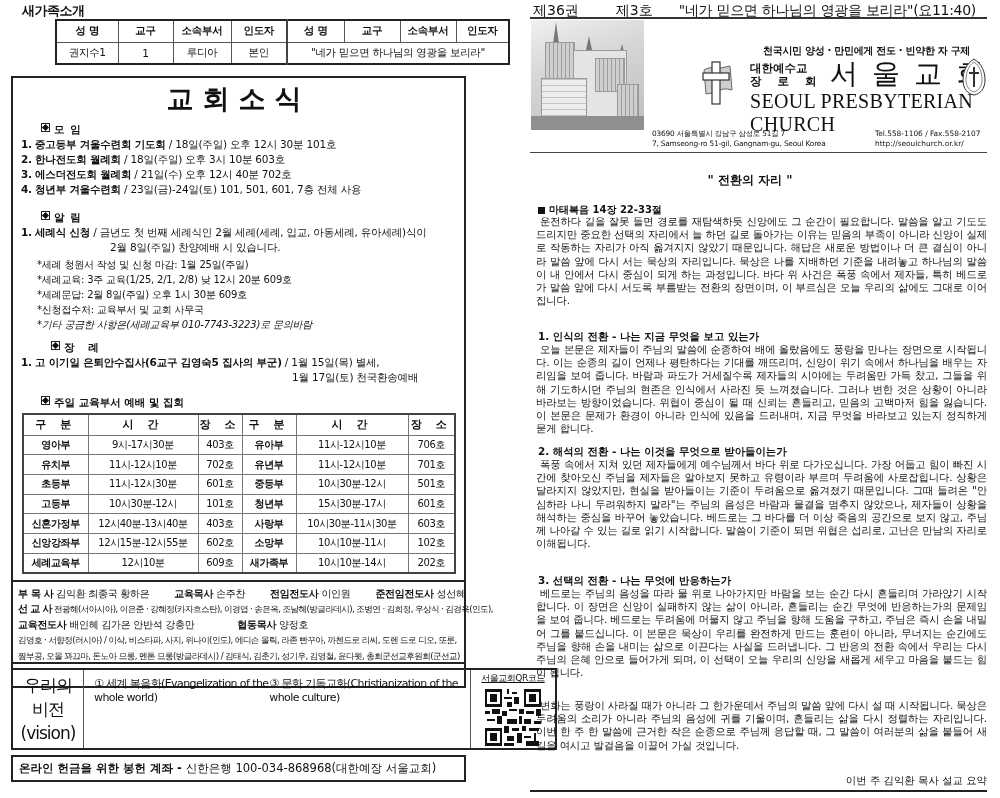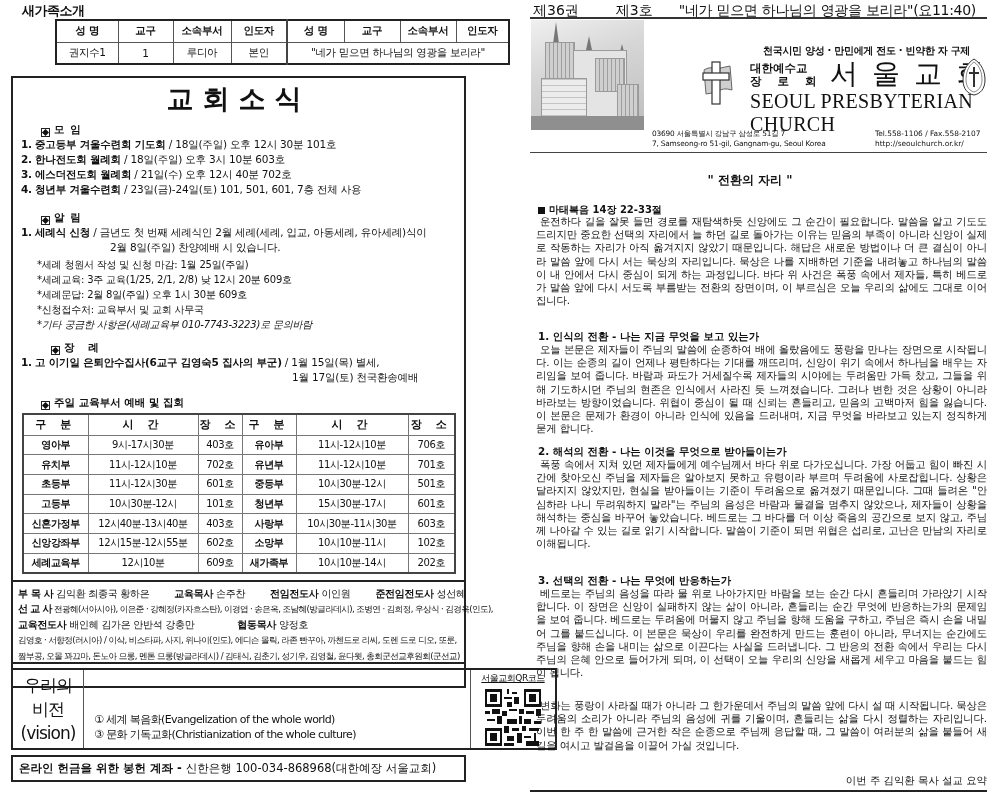--- a/index.html
+++ b/index.html
@@ -10,42 +10,42 @@
   .left { position: absolute; left: 0; top: 0; width: 500px; height: 798px; }
   .nf-title { position: absolute; left: 22px; top: 2px; font-size: 13px; font-weight: bold; letter-spacing: -0.5px; }
   table { border-collapse: collapse; }
   .nf-table { position: absolute; left: 11px; top: 19px; width: 455px; border: 2px solid #222; font-size: 10.5px; margin-left: 44px; }
   .nf-table td, .nf-table th { border: 1px solid #555; text-align: center; height: 22px; letter-spacing: -0.3px; }
   .nf-table th { font-weight: bold; font-size: 10.5px; }
   .nf-table .sep { border-left: 2px solid #444; }
 
   .news-box { position: absolute; left: 11px; top: 76px; width: 455px; height: 612px; border: 2px solid #222; }
   .news-title { position: absolute; left: 0; right: 0; top: 3px; text-align: center; font-size: 27px; font-weight: bold; letter-spacing: 9px; }
-  .sec-head { position: absolute; font-size: 10.5px; font-weight: bold; display: flex; align-items: flex-end; gap: 4px; letter-spacing: 1px; }
+  .sec-head { position: absolute; font-size: 10.5px; font-weight: bold; display: flex; align-items: flex-start; gap: 4px; letter-spacing: 1px; }
   .bullet-icon { display: inline-block; width: 9px; height: 9px; border: 1px solid #222; position: relative; }
   .bullet-icon::after { content: ""; position: absolute; left: 1px; top: 1px; width: 5px; height: 5px; background: #111; transform: rotate(45deg); }
   .line { position: absolute; font-size: 10.5px; white-space: nowrap; letter-spacing: -0.2px; }
   .line b { font-weight: bold; }
   .small { font-size: 10px; }
 
   .edu-table { position: absolute; left: 9px; top: 335px; width: 434px; border: 2px solid #444; font-size: 10px; }
   .edu-table td, .edu-table th { border: 1px solid #777; text-align: center; height: 19.7px; letter-spacing: -0.4px; white-space: nowrap; }
   .edu-table th { font-size: 11px; font-weight: bold; letter-spacing: 5px; height: 21px; }
   .edu-table td.dept { font-weight: bold; }
 
   .staff-box { position: absolute; left: 11px; top: 580px; width: 455px; height: 84px; border: 2px solid #222; padding: 4px 5px; font-size: 10px; }
   .staff-line { white-space: nowrap; height: 15px; line-height: 15px; letter-spacing: -0.3px; }
   .staff-line b { font-weight: bold; }
   .staff-line .gap { display: inline-block; width: 22px; }
   .staff-line.tiny { font-size: 8.6px; letter-spacing: -0.6px; height: 16px; line-height: 16px; }
   .staff-line.tiny b { font-size: 10px; }
 
   .vision-box { position: absolute; left: 11px; top: 668px; width: 546px; height: 82px; border: 2px solid #222; display: flex; }
   .vision-label { width: 71px; border-right: 1px solid #555; display: flex; flex-direction: column; justify-content: center; align-items: center; font-size: 17px; line-height: 24px; letter-spacing: -1px; }
-  .vision-items { flex: 1; padding: 6px 10px; display: flex; flex-direction: column; justify-content: flex-end; font-size: 11px; letter-spacing: -0.6px; }
+  .vision-items { flex: 1; padding: 6px 10px; display: flex; flex-direction: row; justify-content: flex-end; font-size: 11px; letter-spacing: -0.6px; }
   .qr-area { width: 85px; border-left: 1px solid #555; display: flex; flex-direction: column; align-items: center; padding-top: 2px; }
   .qr-label { font-size: 9px; text-decoration: underline; letter-spacing: -0.5px; }
   .qr-code { margin-top: 2px; width: 62px; height: 62px; }
 
   .account-box { position: absolute; left: 11px; top: 755px; width: 455px; height: 27px; border: 2px solid #222; font-size: 11.5px; display: flex; align-items: center; padding-left: 6px; white-space: nowrap; letter-spacing: 0; }
   .account-box b { font-weight: bold; margin-right: 4px; }
 
   
   .right { position: absolute; left: 500px; top: 0; width: 500px; height: 798px; }
   .hdr { position: absolute; left: 10px; top: 2px; width: 480px; font-size: 14px; display: flex; white-space: nowrap; }

